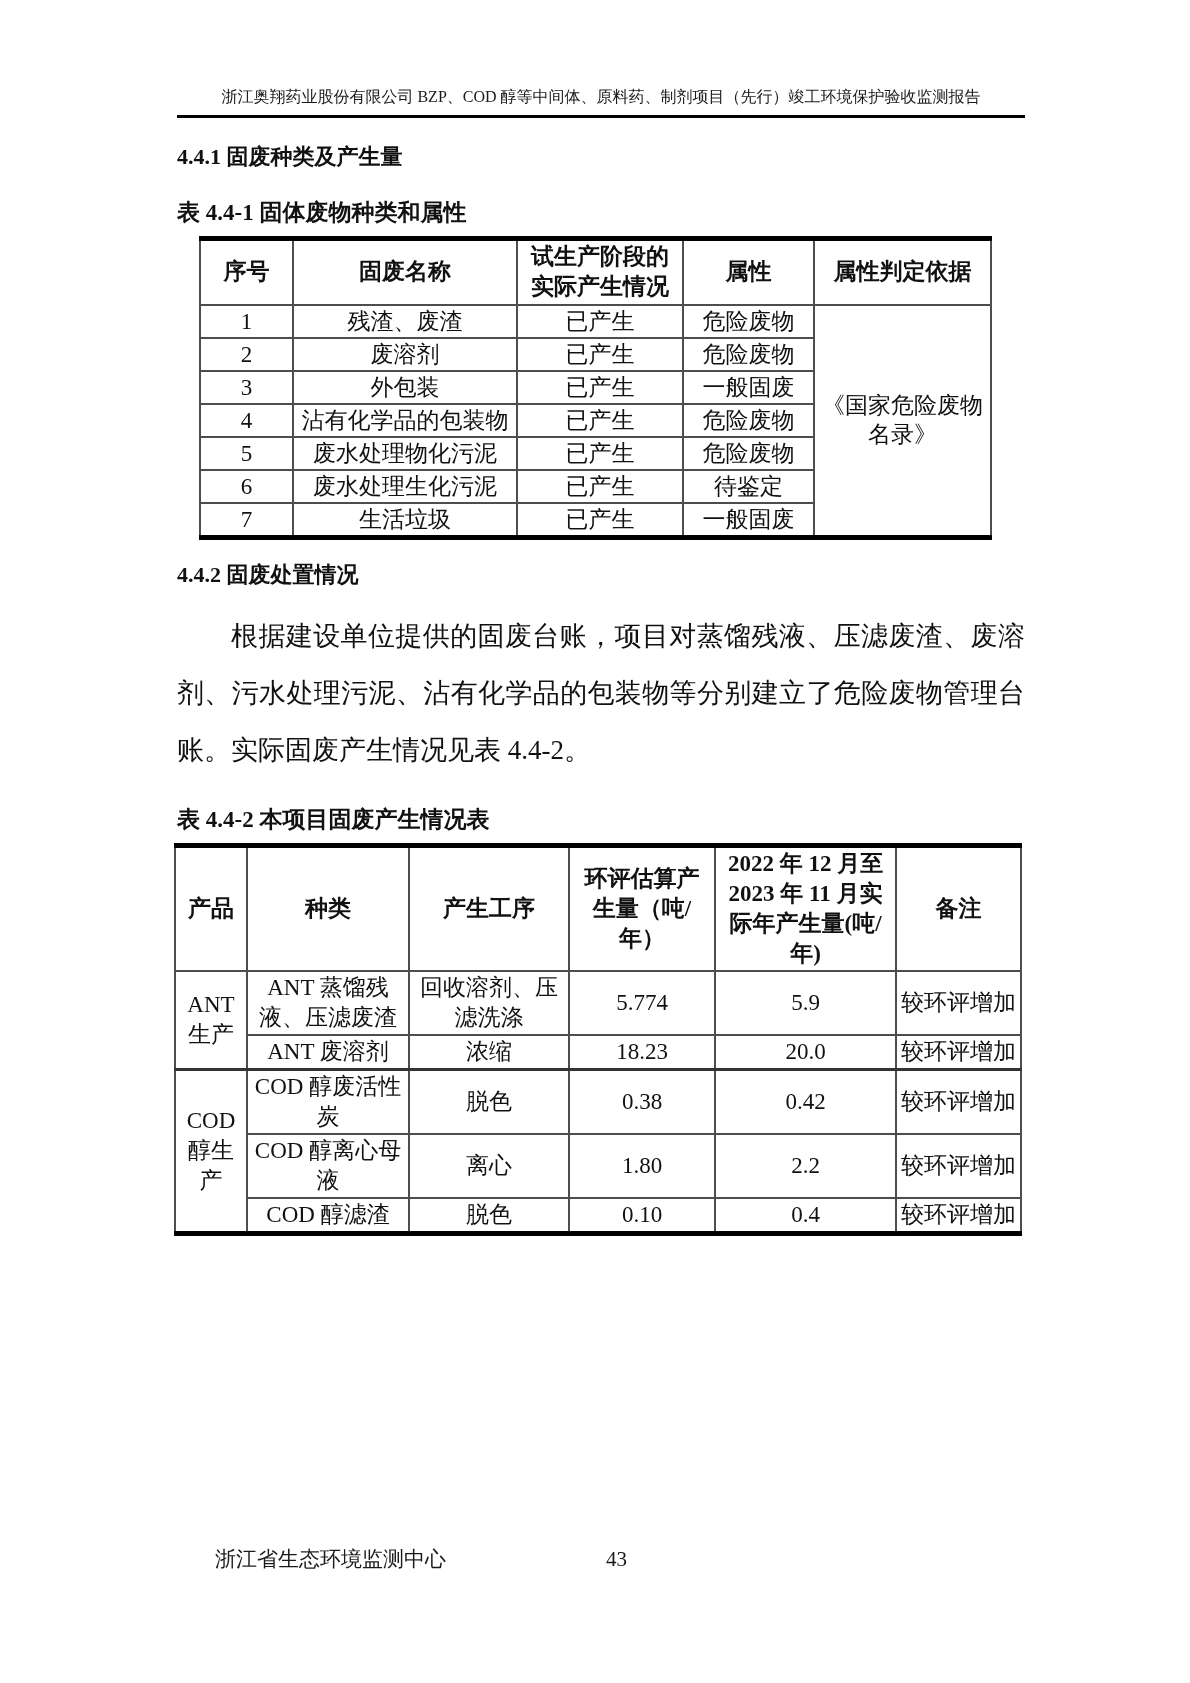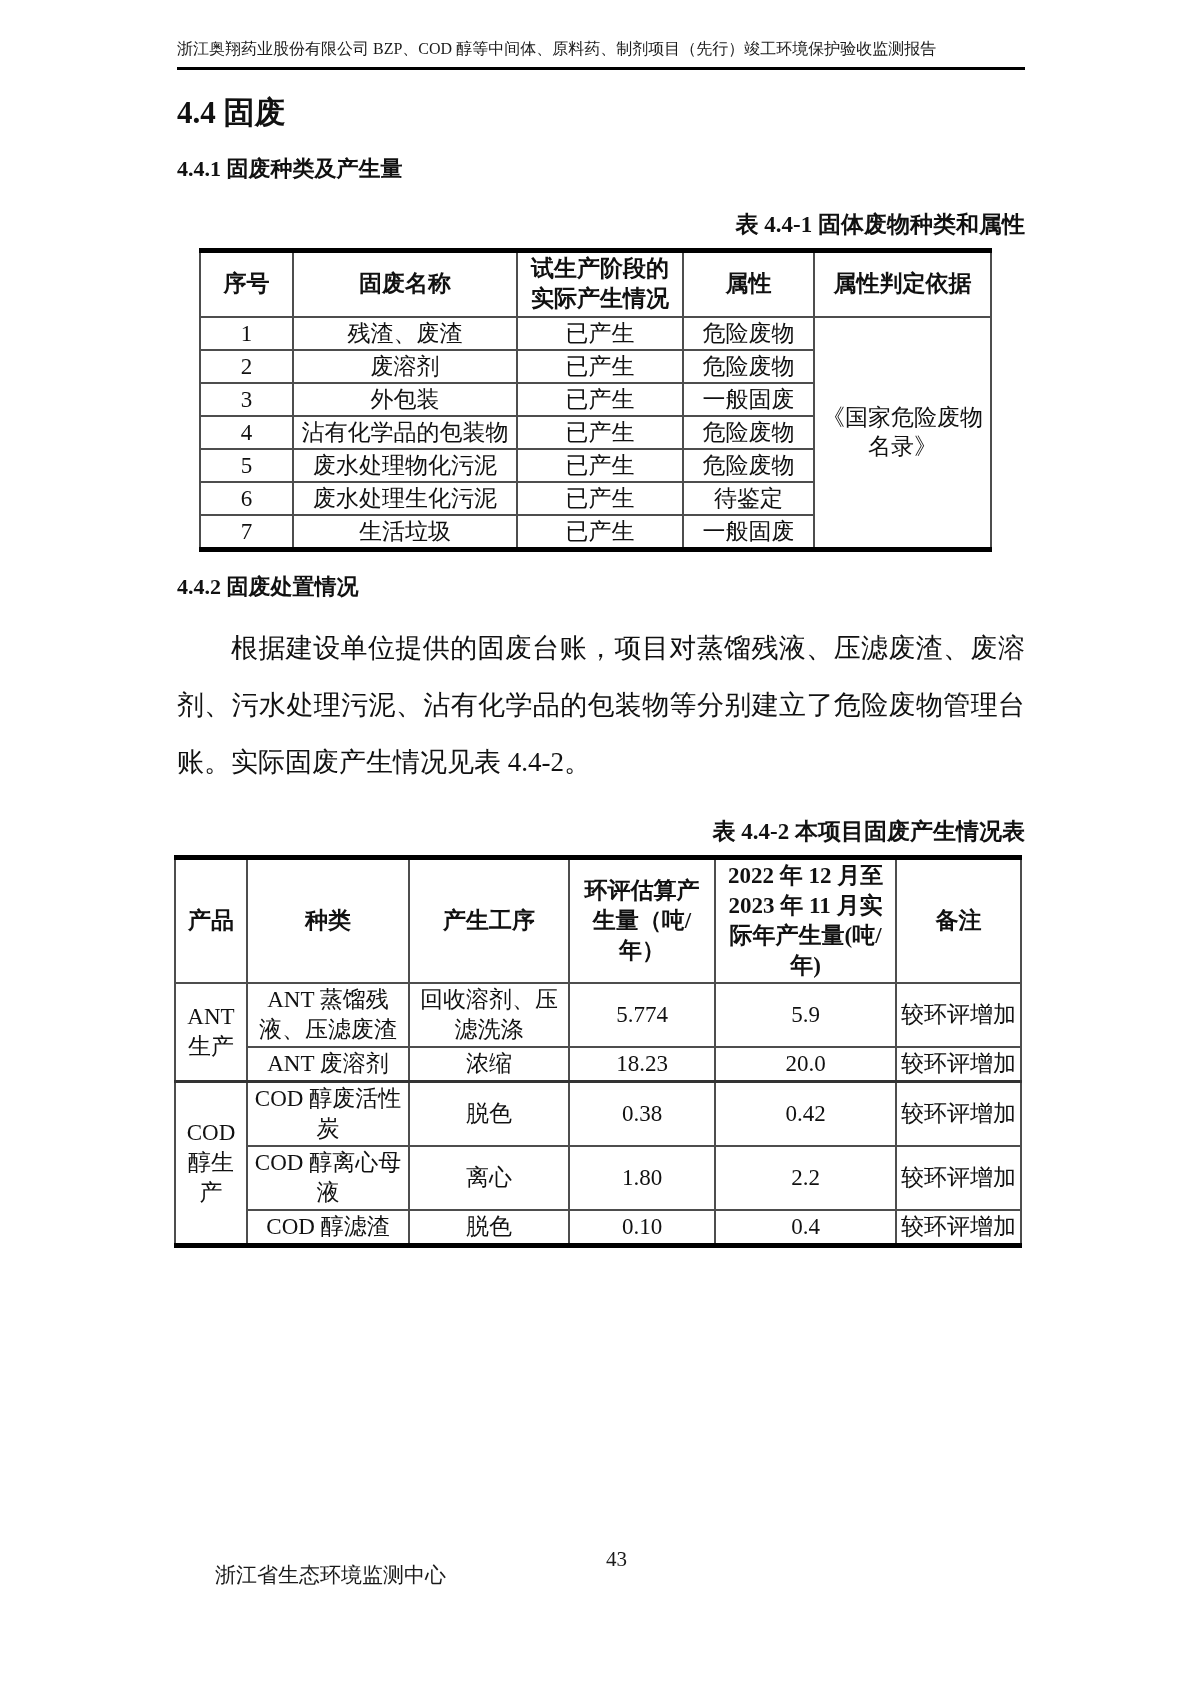--- a/index.html
+++ b/index.html
@@ -9,22 +9,22 @@
     height: 1683px;
     margin: 0 auto;
     background: #ffffff;
     overflow: hidden;
     color: #111;
     font-family: "Liberation Serif", "DejaVu Serif", serif;
   }
   .content { margin-left: 177px; width: 848px; }
 
   .doc-header {
-    padding-top: 38px;
-    text-align: left;
+    padding-top: 86px;
+    text-align: center;
     font-size: 16px;
     line-height: 22px;
     color: #1a1a1a;
   }
   .header-rule {
     margin-top: 7px;
     border-bottom: 3px solid #000;
     height: 0;
   }
 
@@ -44,21 +44,21 @@
   .para {
     margin: 18px 0 0 0;
     font-size: 27px;
     line-height: 57px;
     text-align: justify;
     text-indent: 2em;
   }
 
   .tbl-title {
     margin: 28px 0 0 0;
-    text-align: right;
+    text-align: left;
     font-size: 23px;
     line-height: 26px;
     font-weight: bold;
   }
 
   table.doc-table {
     border-collapse: collapse;
     table-layout: fixed;
     border-top: 5px solid #000;
     border-bottom: 5px solid #000;
@@ -89,33 +89,32 @@
 
   .doc-footer {
     position: absolute;
     top: 1546px;
     left: 0;
     width: 100%;
     font-size: 21px;
     line-height: 26px;
     color: #1a1a1a;
   }
-  .footer-org { position: absolute; left: 215px; top: 0; margin-top: 16px; }
+  .footer-org { position: absolute; left: 215px; top: 0; }
   .footer-page { position: absolute; left: 606px; top: 0; }
 </style>
 </head>
 <body>
 
 <div class="page">
   <div class="content">
 
     <div class="doc-header">浙江奥翔药业股份有限公司 BZP、COD 醇等中间体、原料药、制剂项目（先行）竣工环境保护验收监测报告</div>
     <div class="header-rule"></div>
 
-    <div class="h-main">4.4 固废</div>
     <div class="h-sub">4.4.1 固废种类及产生量</div>
 
 
     <div class="tbl-title">表 4.4-1 固体废物种类和属性</div>
 
     <table class="doc-table" id="table1">
       <colgroup>
         <col style="width:93px">
           <col style="width:224px">
           <col style="width:166px">

